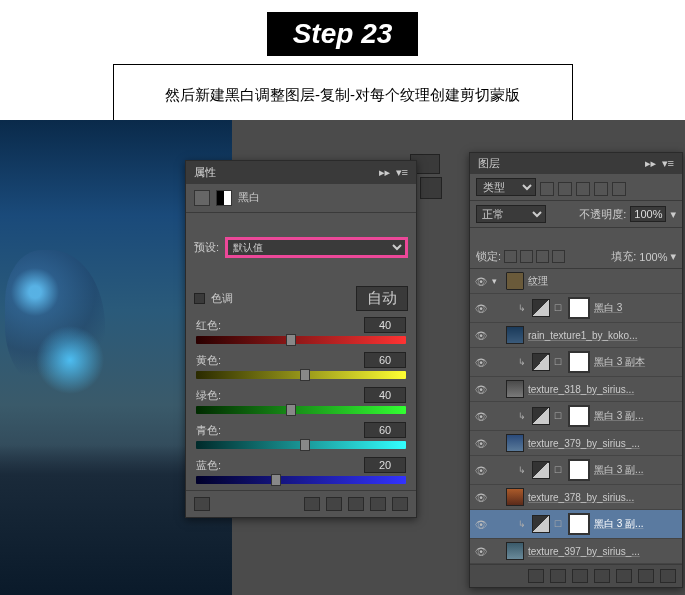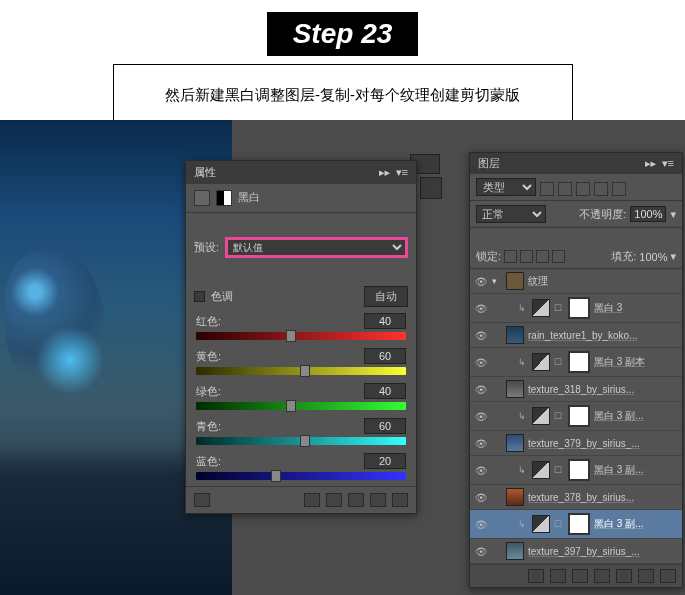--- a/index.html
+++ b/index.html
@@ -16,21 +16,21 @@
 .props-panel { position: absolute; left: 185px; top: 40px; width: 232px; background: #535353; border: 1px solid #2a2a2a; font-size: 11px; color: #ccc; box-shadow: 0 2px 8px rgba(0,0,0,0.5); }
 .panel-tab { background: #3a3a3a; padding: 4px 8px; display: flex; align-items: center; }
 .panel-tab .tab-label { color: #ddd; }
 .panel-tab .tab-controls { margin-left: auto; display: flex; gap: 6px; }
 .panel-tab .tab-controls span { cursor: pointer; }
 .props-header { padding: 6px 8px; display: flex; align-items: flex-start; gap: 6px; border-bottom: 1px solid #3a3a3a; }
 .icon-sq { width: 16px; height: 16px; background: #666; border: 1px solid #333; display: inline-block; }
 .icon-bw { width: 16px; height: 16px; background: linear-gradient(90deg, #000 50%, #fff 50%); border: 1px solid #333; display: inline-block; }
 .props-row { padding: 4px 8px; display: flex; align-items: center; gap: 6px; margin-top: 20px; }
 .props-row select { flex: 1; background: #3a3a3a; color: #ccc; border: 3px solid #ec4899; font-size: 10px; padding: 1px; }
-.auto-btn { background: #3a3a3a; border: 1px solid #222; color: #ccc; padding: 2px 10px; font-size: 11px; margin-left: auto; }
+.auto-btn { background: #3a3a3a; border: 1px solid #222; color: #ccc; padding: 2px 10px; font-size: 15px; margin-left: auto; }
 .chk { width: 11px; height: 11px; border: 1px solid #222; background: #3a3a3a; display: inline-block; }
 .slider-row { padding: 2px 10px 0; }
 .slider-row .sl-head { display: flex; align-items: center; justify-content: space-between; }
 .slider-row .sl-val { background: #3a3a3a; border: 1px solid #222; color: #ddd; width: 42px; text-align: center; padding: 1px 0; }
 .slider-track { height: 8px; margin: 3px 0 6px; position: relative; border-radius: 1px; }
 .slider-track.red { background: linear-gradient(90deg, #2a0000, #ff3333); }
 .slider-track.yellow { background: linear-gradient(90deg, #2a2a00, #ffff33); }
 .slider-track.green { background: linear-gradient(90deg, #002a00, #33ff33); }
 .slider-track.cyan { background: linear-gradient(90deg, #002a2a, #33ffff); }
 .slider-track.blue { background: linear-gradient(90deg, #00002a, #3333ff); }

